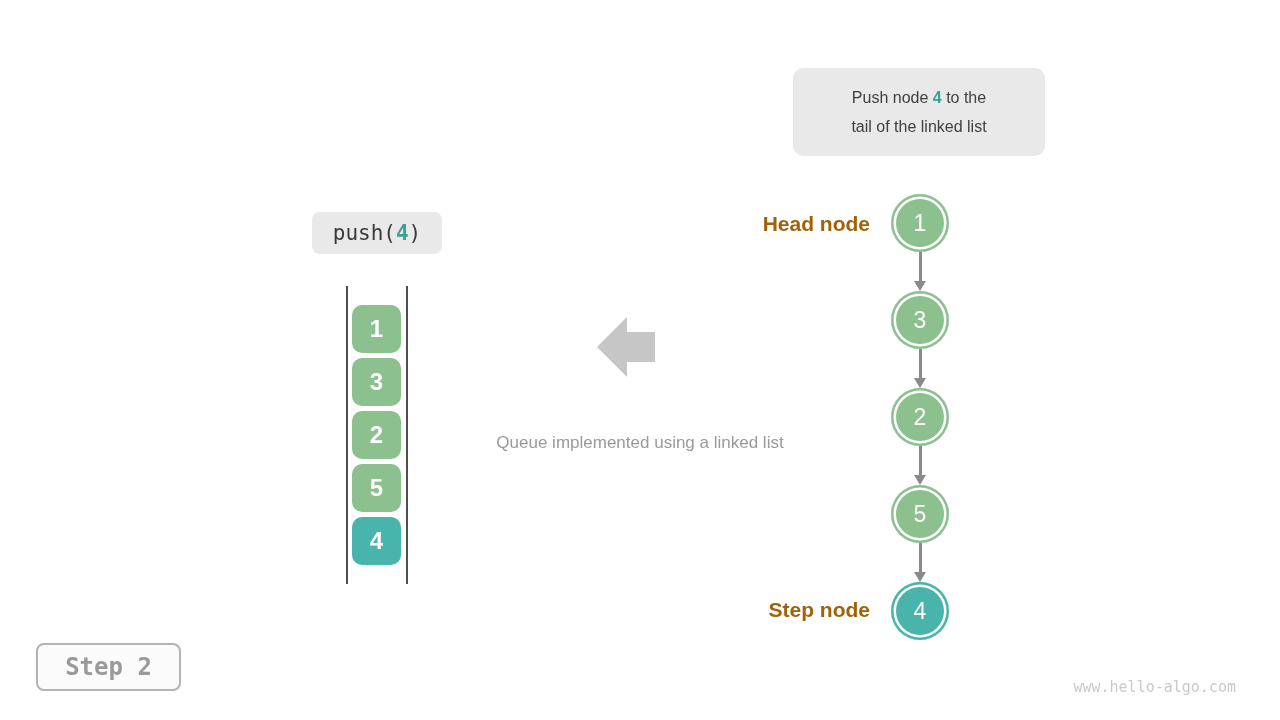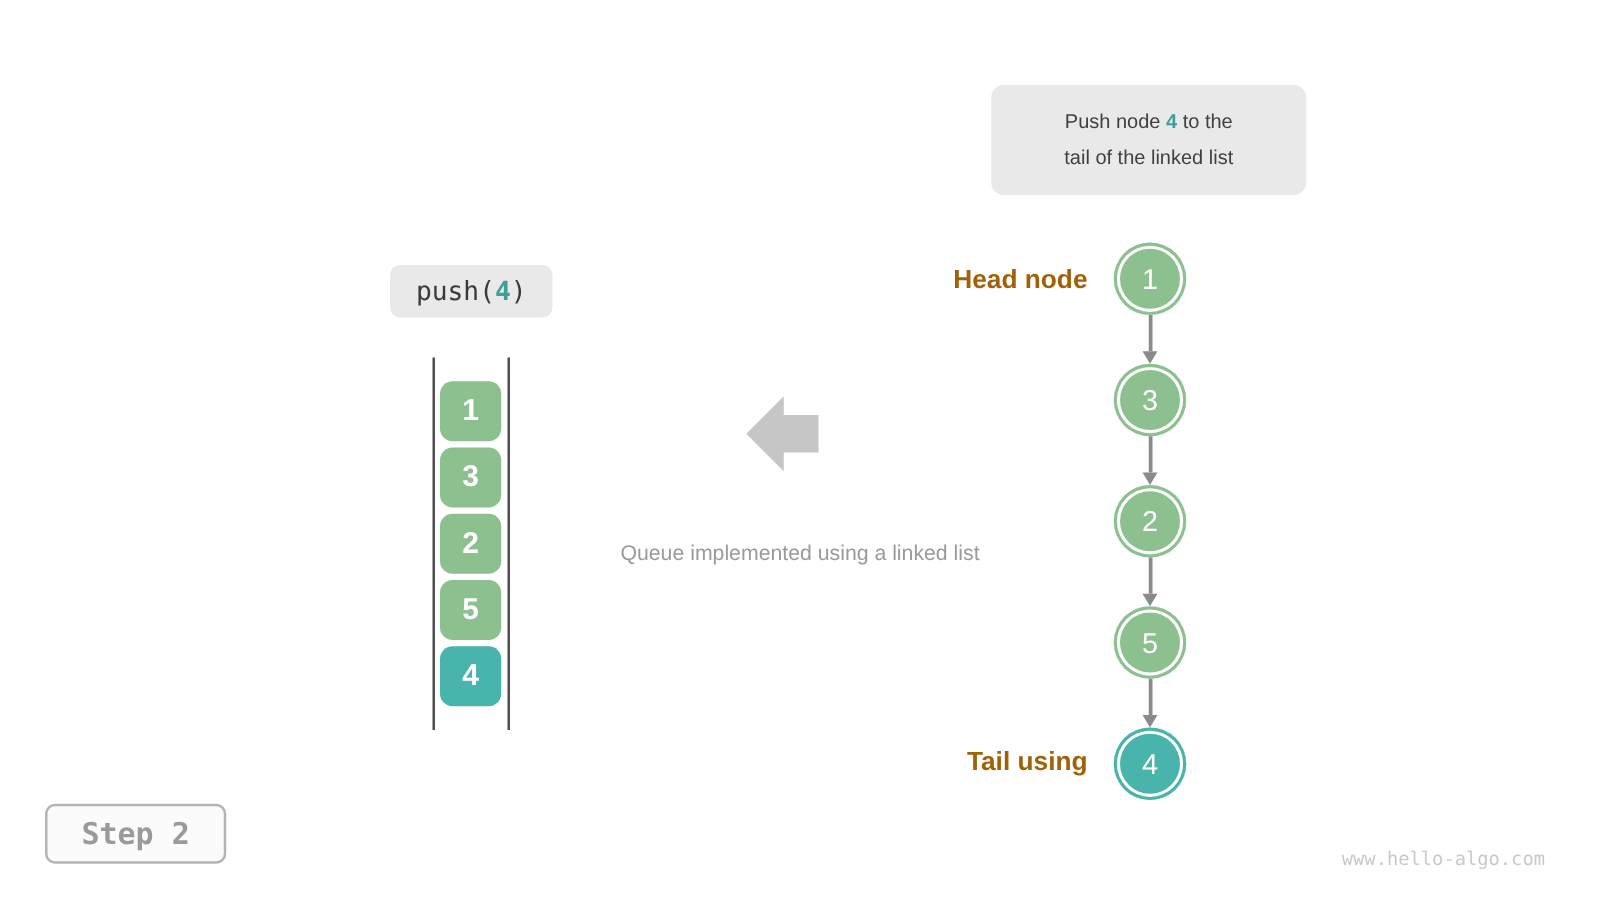--- a/index.html
+++ b/index.html
@@ -122,21 +122,21 @@
       </div>
   </div>
 
   <svg class="big-arrow" width="58" height="60" viewBox="0 0 58 60">
     <polygon points="0,30 30,0 30,15 58,15 58,45 30,45 30,60" fill="#c6c6c6"></polygon>
   </svg>
 
   <div class="caption">Queue implemented using a linked list</div>
 
   <div class="side-label head">Head node</div>
-  <div class="side-label tail">Tail using</div>
+  <div class="side-label tail">Step node</div>
 
   <div class="lnode" style="top:194px" data-color="green">
       <span>1</span>
     </div>
   <div class="lnode" style="top:291px" data-color="green">
       <span>3</span>
     </div>
   <div class="lnode" style="top:388px" data-color="green">
       <span>2</span>
     </div>

